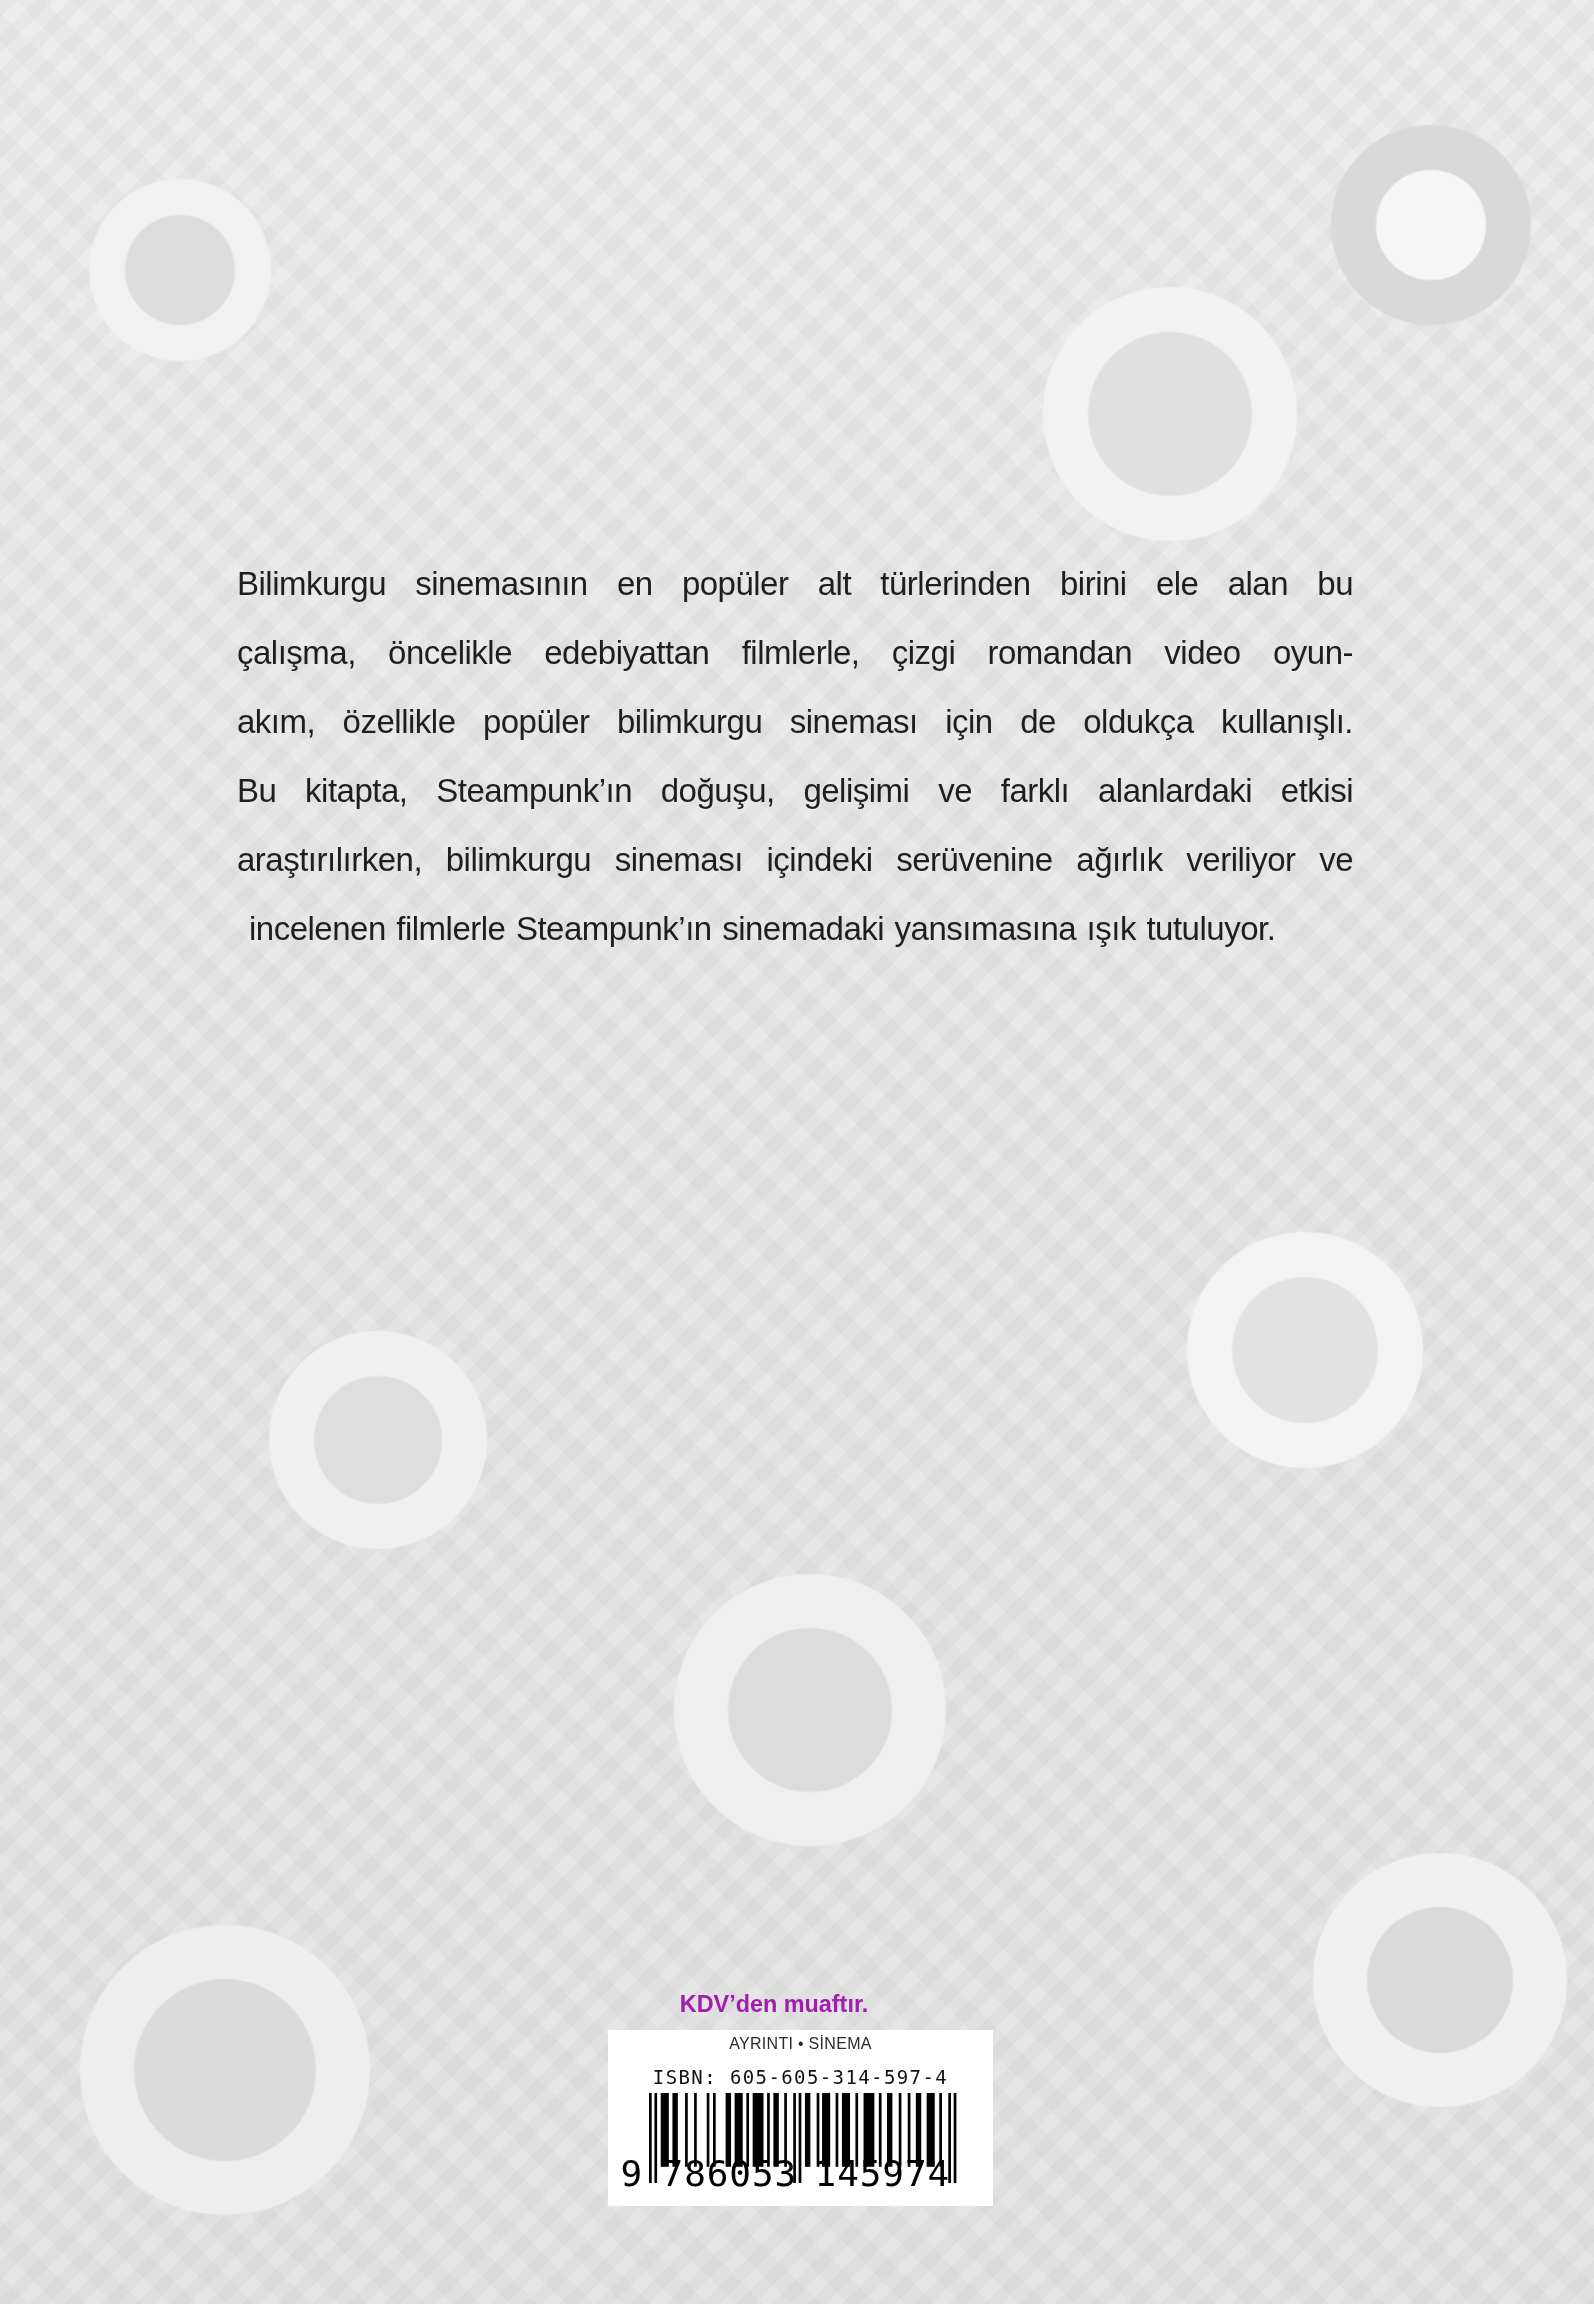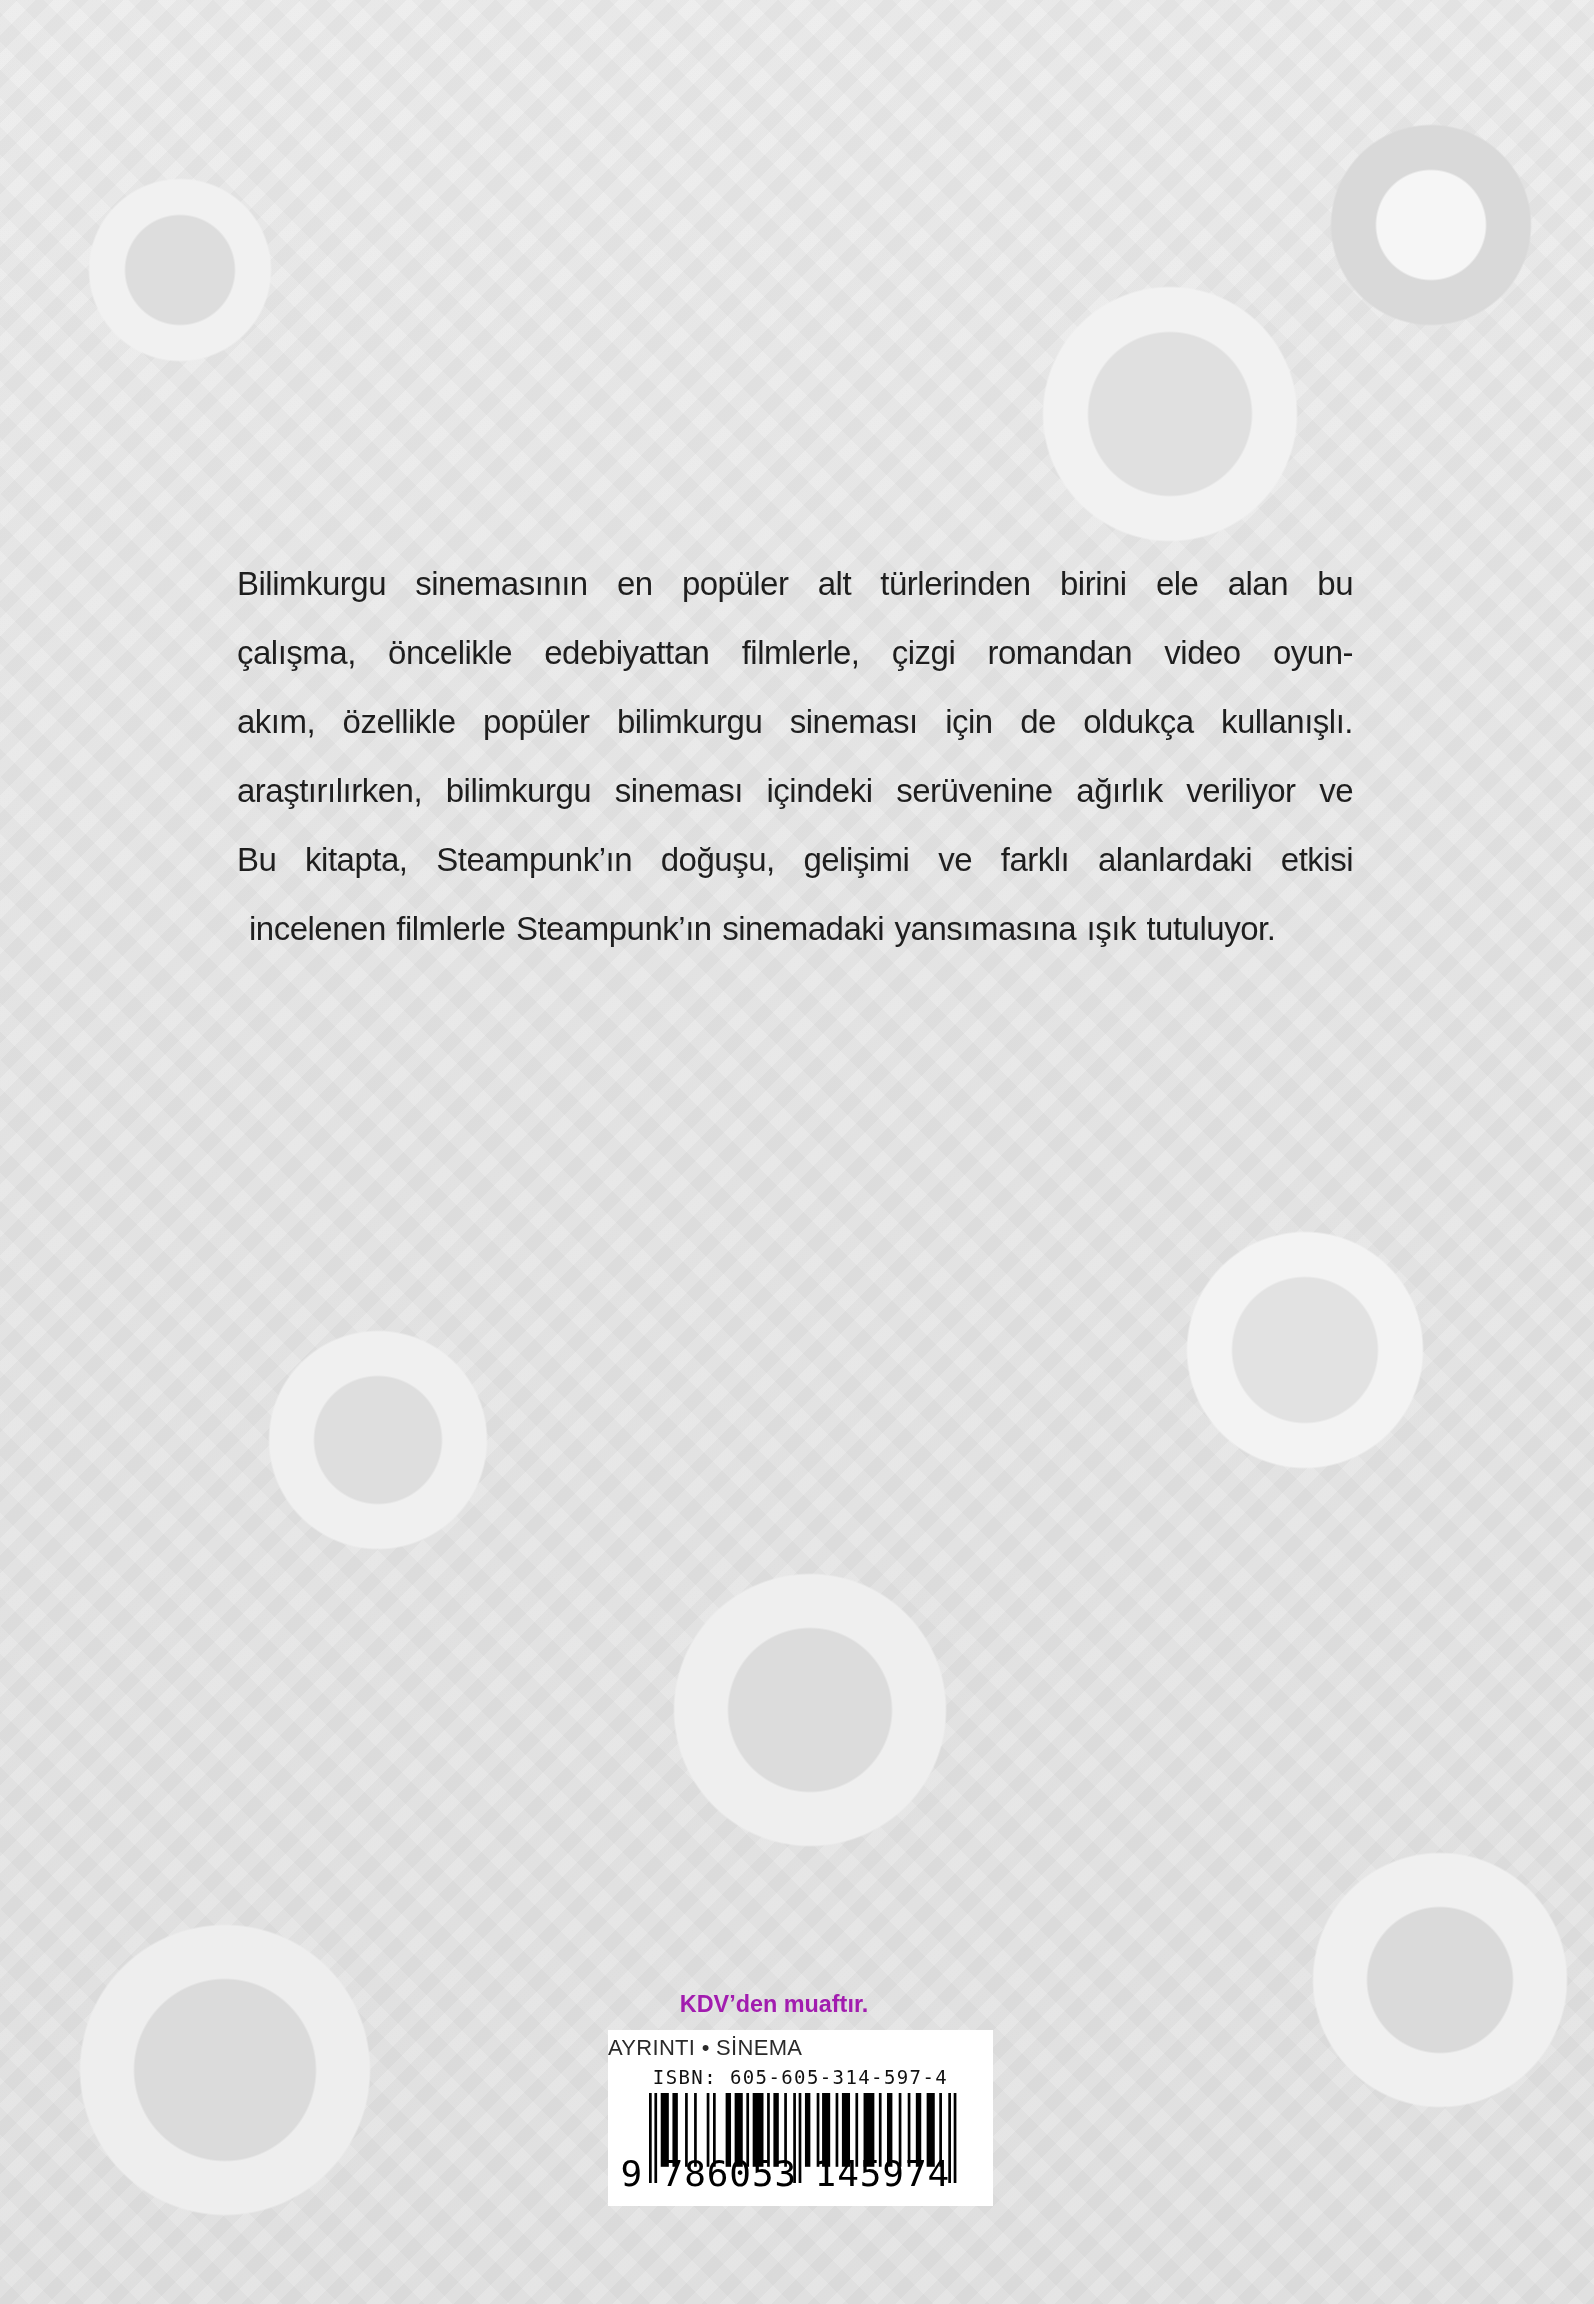--- a/index.html
+++ b/index.html
@@ -81,23 +81,23 @@
       top: 2030px;
       width: 385px;
       height: 176px;
       background: #ffffff;
     }
     .series {
       position: absolute;
       top: 5.4px;
       left: 0;
       width: 100%;
-      text-align: left;
+      text-align: center;
       font-family: "Liberation Sans", sans-serif;
-      font-size: 22px;
+      font-size: 16px;
       color: #2a2a2a;
       letter-spacing: 0.3px;
     }
     .isbn {
       position: absolute;
       top: 36px;
       left: 0;
       width: 100%;
       text-align: center;
       font-family: "DejaVu Sans Mono", monospace;
@@ -130,22 +130,22 @@
   </style>
 </head>
 <body>
 
 <div class="bg"></div>
 
 <p class="blurb">
   <span class="line">Bilimkurgu sinemasının en popüler alt türlerinden birini ele alan bu</span>
   <span class="line">çalışma, öncelikle edebiyattan filmlerle, çizgi romandan video oyun-</span>
   <span class="line">akım, özellikle popüler bilimkurgu sineması için de oldukça kullanışlı.</span>
+  <span class="line">Bu kitapta, Steampunk’ın doğuşu, gelişimi ve farklı alanlardaki etkisi</span>
   <span class="line">araştırılırken, bilimkurgu sineması içindeki serüvenine ağırlık veriliyor ve</span>
-  <span class="line">Bu kitapta, Steampunk’ın doğuşu, gelişimi ve farklı alanlardaki etkisi</span>
   <span class="line last">incelenen filmlerle Steampunk’ın sinemadaki yansımasına ışık tutuluyor.</span>
 </p>
 
 <p class="kdv">KDV’den muaftır.</p>
 
 <div class="barcode-box">
   <div class="series">AYRINTI • SİNEMA</div>
   <div class="isbn">ISBN: 605-605-314-597-4</div>
   <svg class="bars" viewBox="0 0 345 100" preserveAspectRatio="none">
     <g fill="#000">

